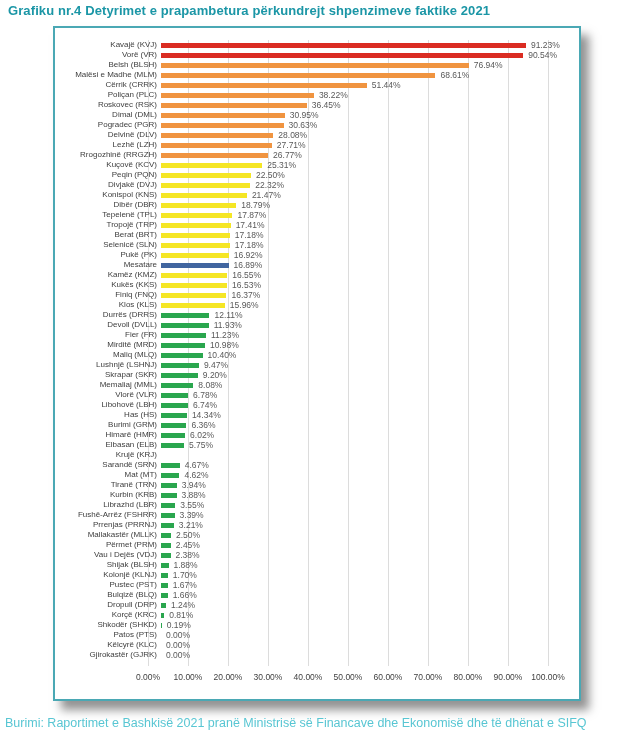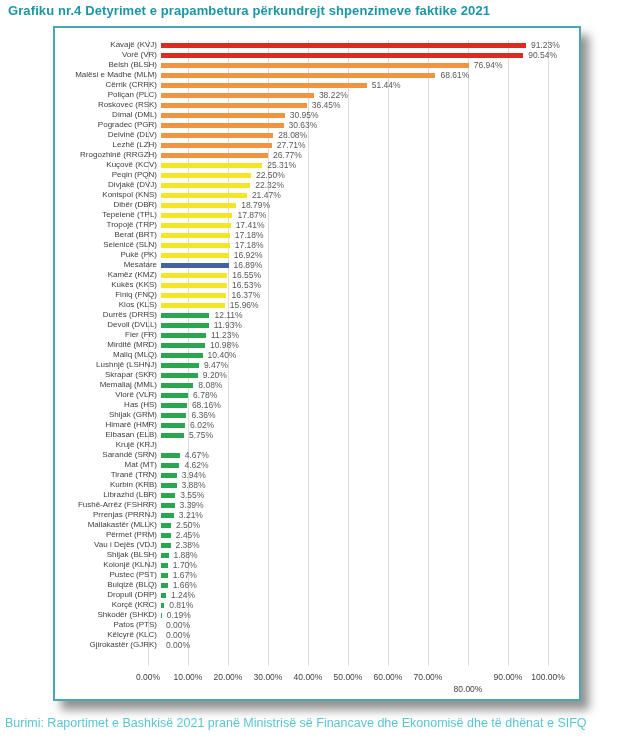--- a/index.html
+++ b/index.html
@@ -299,28 +299,35 @@
         </div>
       </div>
       <div class="row">
         <div class="cat">Vlorë (VLR)</div>
         <div class="track">
           <div class="bar" style="width: 27.12px; background: rgb(42, 166, 78);"></div>
           <span class="val">6.78%</span>
         </div>
       </div>
       <div class="row">
+        <div class="cat">Libohovë (LBH)</div>
+        <div class="track">
+          <div class="bar" style="width: 26.96px; background: rgb(42, 166, 78);"></div>
+          <span class="val">6.74%</span>
+        </div>
+      </div>
+      <div class="row">
         <div class="cat">Has (HS)</div>
         <div class="track">
           <div class="bar" style="width: 25.88px; background: rgb(42, 166, 78);"></div>
-          <span class="val">68.16%</span>
-        </div>
-      </div>
-      <div class="row">
-        <div class="cat">Shijak (GRM)</div>
+          <span class="val">14.34%</span>
+        </div>
+      </div>
+      <div class="row">
+        <div class="cat">Burimi (GRM)</div>
         <div class="track">
           <div class="bar" style="width: 25.44px; background: rgb(42, 166, 78);"></div>
           <span class="val">6.36%</span>
         </div>
       </div>
       <div class="row">
         <div class="cat">Himarë (HMR)</div>
         <div class="track">
           <div class="bar" style="width: 24.08px; background: rgb(42, 166, 78);"></div>
           <span class="val">6.02%</span>
@@ -479,19 +486,19 @@
     </div>
   <div class="axis">
       <span class="tick" style="left: 0px;">0.00%</span>
       <span class="tick" style="left: 40px;">10.00%</span>
       <span class="tick" style="left: 80px;">20.00%</span>
       <span class="tick" style="left: 120px;">30.00%</span>
       <span class="tick" style="left: 160px;">40.00%</span>
       <span class="tick" style="left: 200px;">50.00%</span>
       <span class="tick" style="left: 240px;">60.00%</span>
       <span class="tick" style="left: 280px;">70.00%</span>
-      <span class="tick" style="left: 320px; margin-top: 12px;">80.00%</span>
+      <span class="tick" style="left: 320px;">80.00%</span>
       <span class="tick" style="left: 360px;">90.00%</span>
       <span class="tick" style="left: 400px;">100.00%</span>
     </div>
 </div>
 
 <p class="source">Burimi: Raportimet e Bashkisë 2021 pranë Ministrisë së Financave dhe Ekonomisë dhe të dhënat e SIFQ</p>
 
 </body></html>

